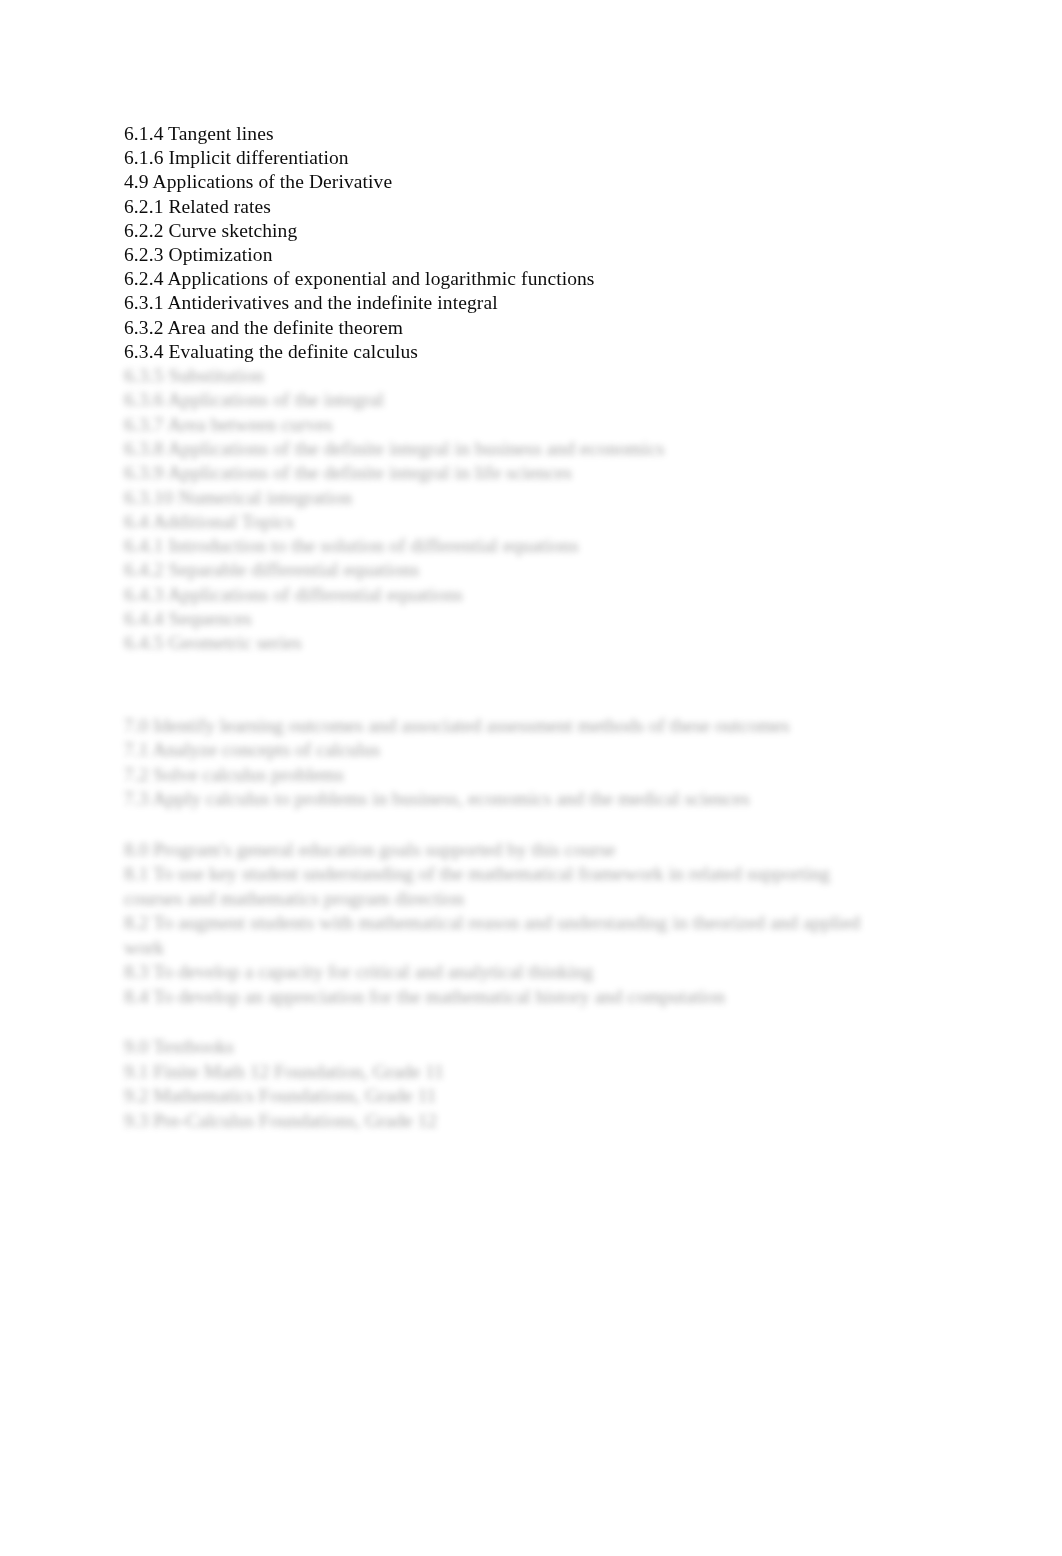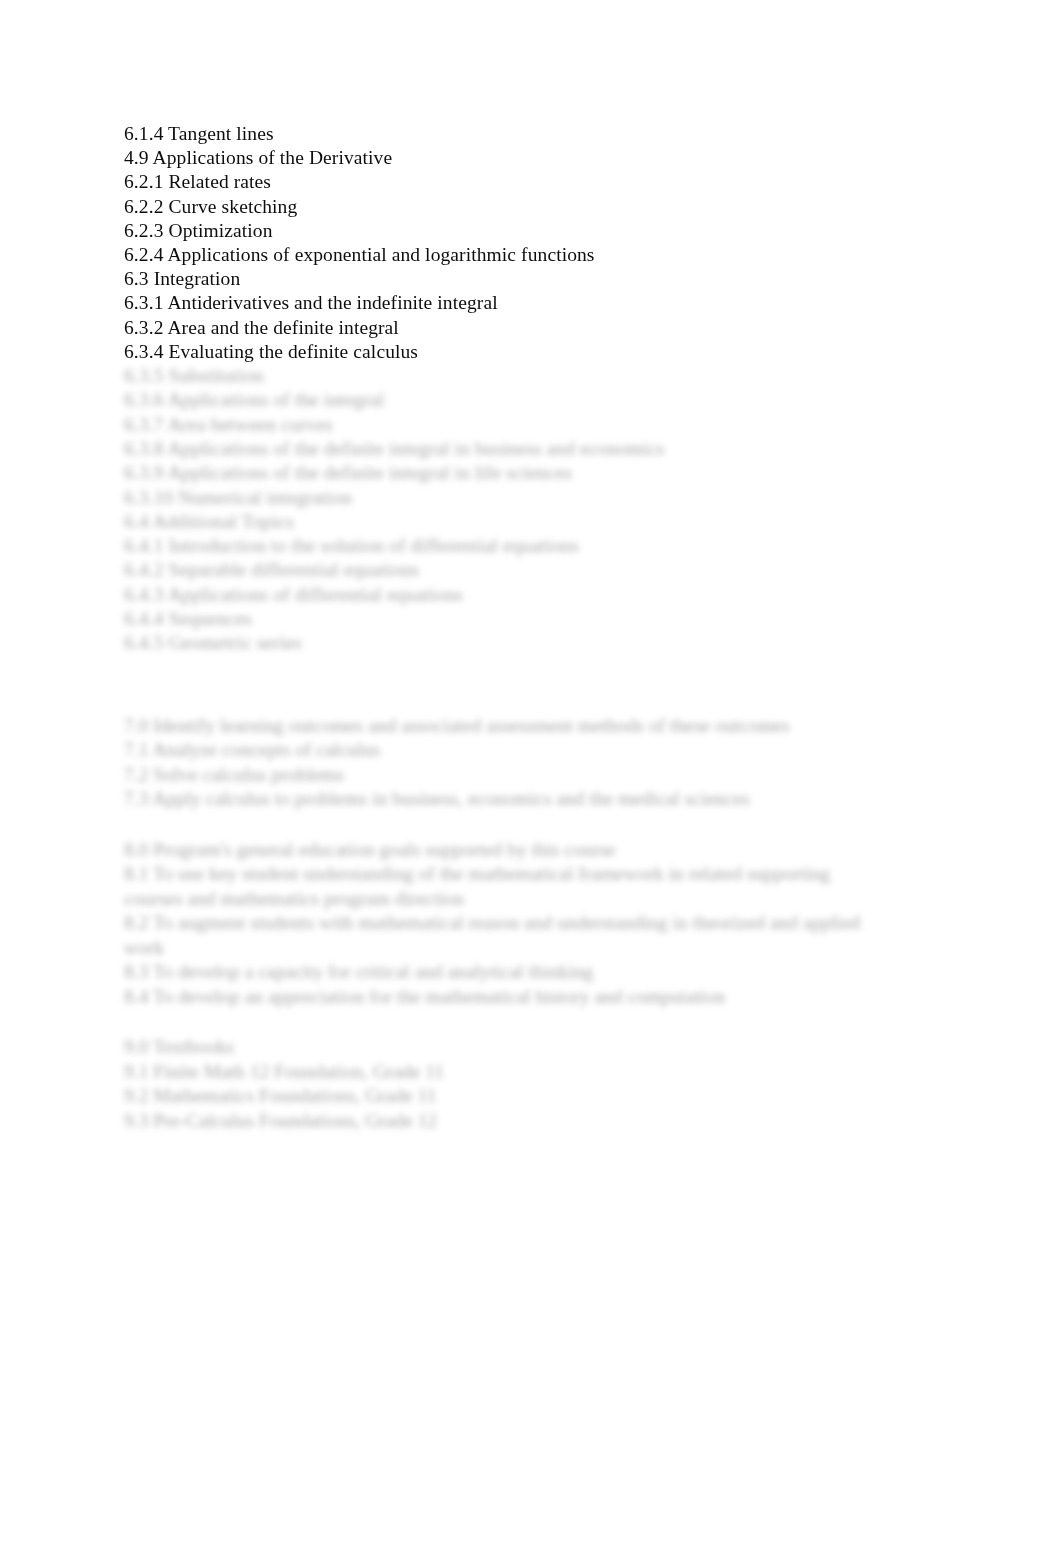--- a/index.html
+++ b/index.html
@@ -74,28 +74,28 @@
   }
 </style>
 </head>
 <body>
 
 <div id="page">
   <div class="doc-body">
 
     <div class="outline-sharp">
       <span class="line">6.1.4 Tangent lines</span>
+      <span class="line">6.1.6 Implicit differentiation</span>
       <span class="line">4.9 Applications of the Derivative</span>
       <span class="line">6.2.1 Related rates</span>
       <span class="line">6.2.2 Curve sketching</span>
       <span class="line">6.2.3 Optimization</span>
       <span class="line">6.2.4 Applications of exponential and logarithmic functions</span>
-      <span class="line">6.3 Integration</span>
       <span class="line">6.3.1 Antiderivatives and the indefinite integral</span>
-      <span class="line">6.3.2 Area and the definite integral</span>
+      <span class="line">6.3.2 Area and the definite theorem</span>
       <span class="line">6.3.4 Evaluating the definite calculus</span>
     </div>
 
     <div class="outline-sharp blur-outline blurred">
       <span class="line">6.3.5 Substitution</span>
       <span class="line">6.3.6 Applications of the integral</span>
       <span class="line">6.3.7 Area between curves</span>
       <span class="line">6.3.8 Applications of the definite integral in business and economics</span>
       <span class="line">6.3.9 Applications of the definite integral in life sciences</span>
       <span class="line">6.3.10 Numerical integration</span>

